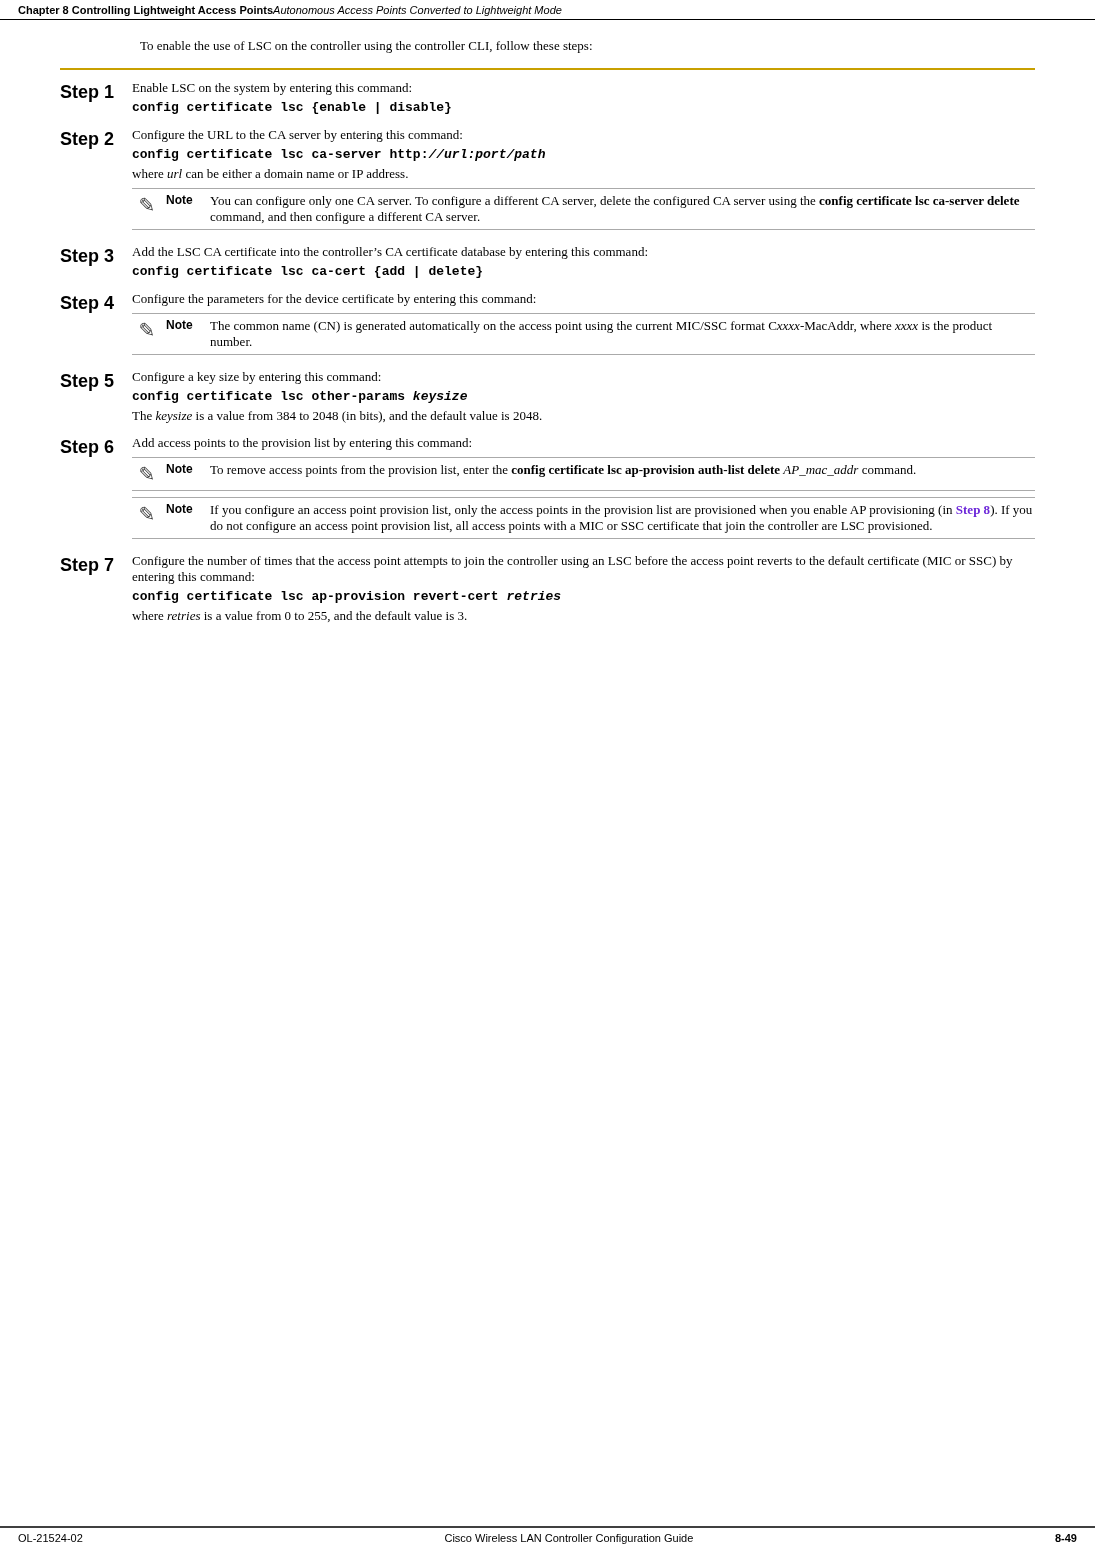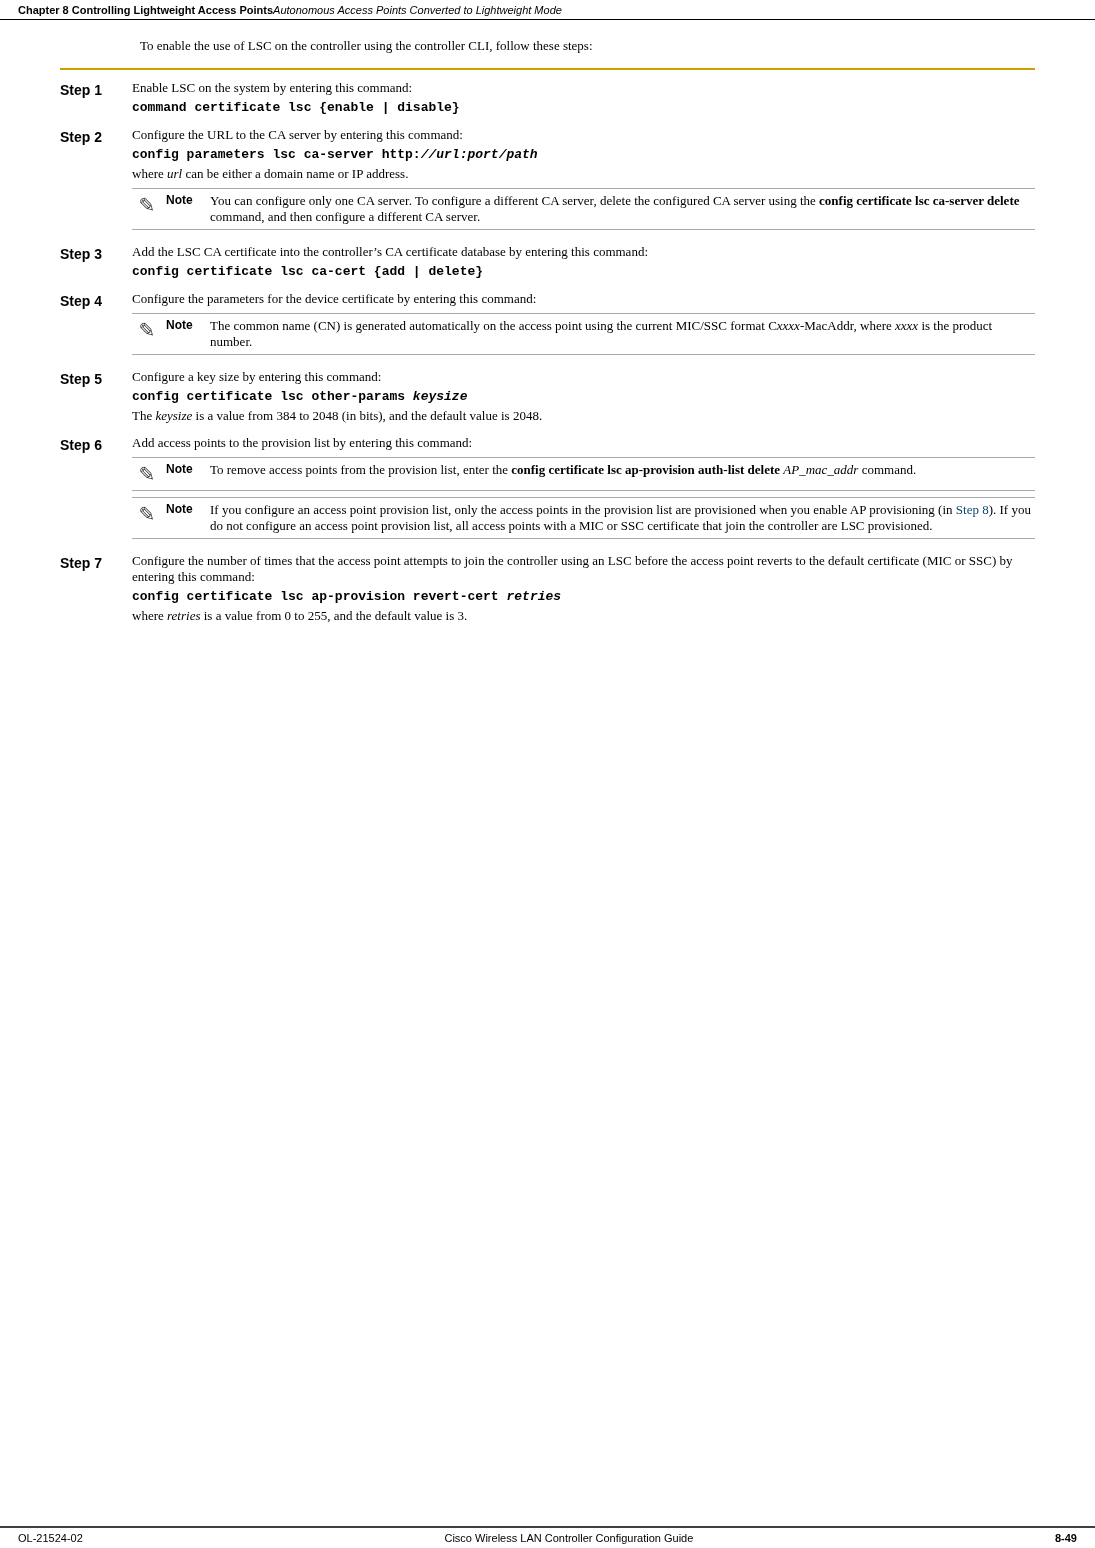--- a/index.html
+++ b/index.html
@@ -96,31 +96,31 @@
       font-family: Arial, sans-serif;
       font-size: 11px;
     }
     .footer-left {}
     .footer-page {
       font-weight: bold;
       font-size: 11px;
     }
     b, strong { font-weight: bold; }
     i, em { font-style: italic; }
-    .link-blue { color: #0c4a6e; }
+    .link-blue { color: #6d28d9; font-weight: bold; }
     .step-row {
       display: flex;
       flex-direction: row;
       align-items: flex-start;
       margin-bottom: 8px;
     }
     .step-label-cell {
       font-weight: bold;
       font-family: Arial, sans-serif;
-      font-size: 14px;
+      font-size: 18px;
       min-width: 72px;
       padding-top: 2px;
       flex-shrink: 0;
     }
     .step-body {
       flex: 1;
       font-size: 13px;
     }
     .step-body p { margin-bottom: 3px; }
   </style>
@@ -136,29 +136,29 @@
 
 
   <div class="intro-text">To enable the use of LSC on the controller using the controller CLI, follow these steps:</div>
 
   <hr class="divider-line">
 
   <div class="step-row">
     <div class="step-label-cell">Step 1</div>
     <div class="step-body">
       <p>Enable LSC on the system by entering this command:</p>
-      <span class="cmd">command certificate lsc {enable | disable}</span>
+      <span class="cmd">config certificate lsc {enable | disable}</span>
     </div>
   </div>
 
   <div class="step-row">
     <div class="step-label-cell">Step 2</div>
     <div class="step-body">
       <p>Configure the URL to the CA server by entering this command:</p>
-      <span class="cmd"><b>config parameters lsc ca-server http:</b><i>//url:port/path</i></span>
+      <span class="cmd"><b>config certificate lsc ca-server http:</b><i>//url:port/path</i></span>
       <p>where <em>url</em> can be either a domain name or IP address.</p>
 
       <div class="note-row">
         <div class="note-icon-img">✎</div>
         <div style="flex:1;">
           <div class="note-content-row">
             <span class="note-label">Note</span>
             <span class="note-text">You can configure only one CA server. To configure a different CA server, delete the configured CA server using the <b>config certificate lsc ca-server delete</b> command, and then configure a different CA server.</span>
           </div>
         </div>

